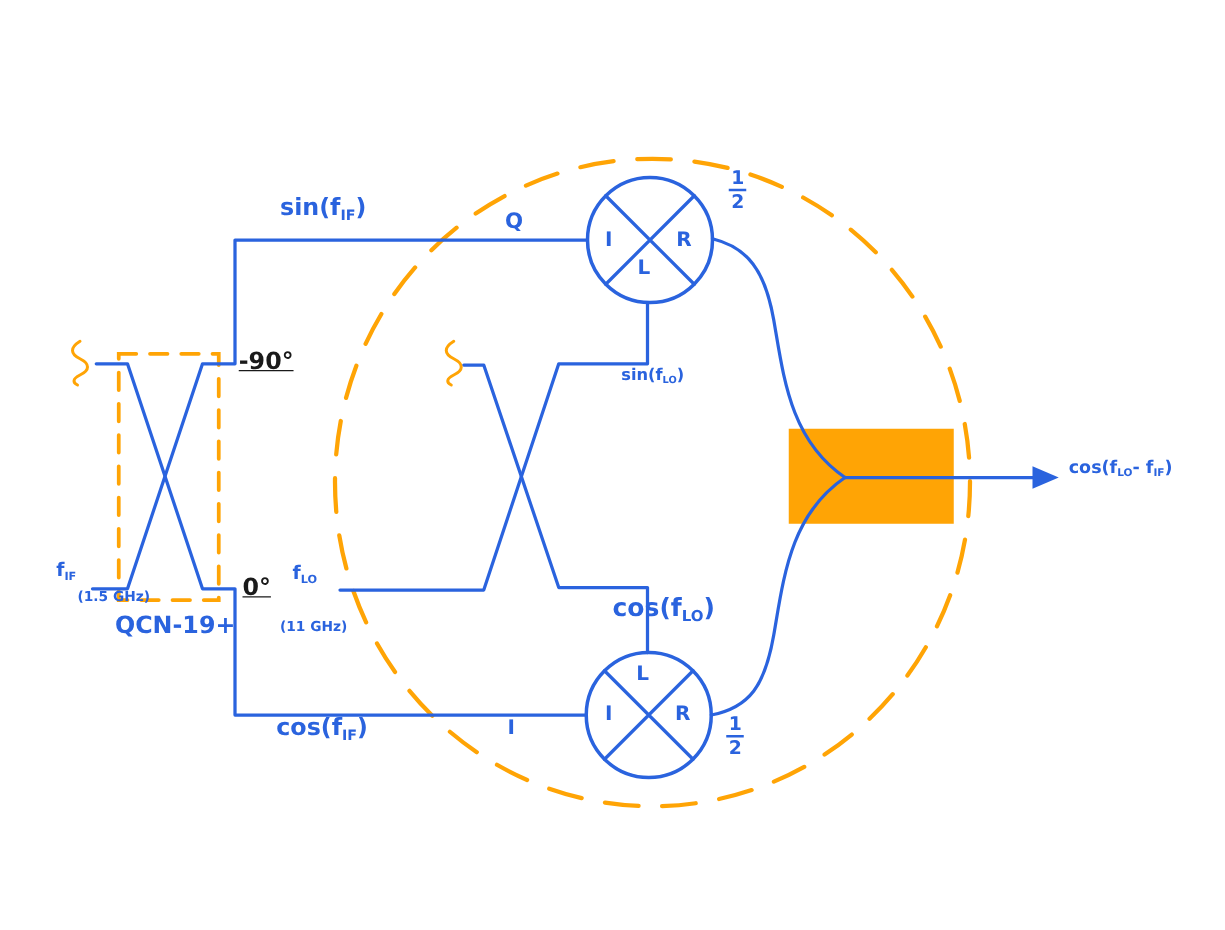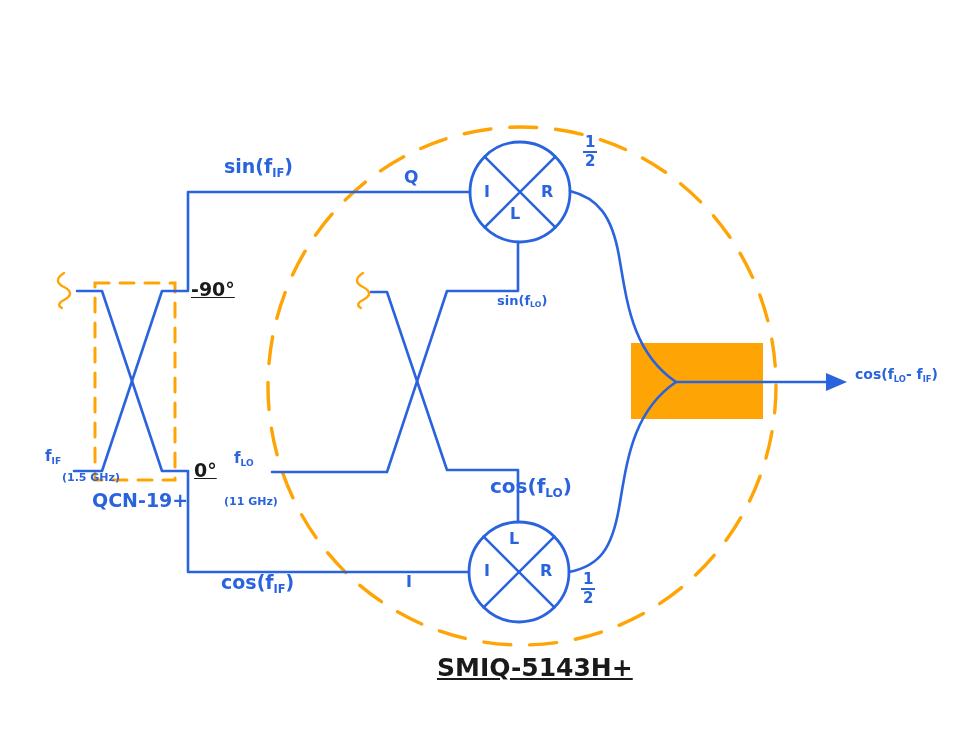--- a/index.html
+++ b/index.html
@@ -94,15 +94,14 @@
 
   <div class="formula" style="left:581px;top:571px;">
     <span class="frac">
       <span class="num">1</span>
       <span class="den">2</span>
     </span>
   </div>
 
   <div class="lbl" style="left:855px;top:367px;font-size:14px;"><span>cos(f</span><span class="s">LO</span><span>- f</span><span class="s">IF</span><span>)</span></div>
 
-  <div class="dk" style="left:437px;top:654px;font-size:25px;font-weight:bold;">SMIQ-5143H+</div>
 
 </div>
 
 </body></html>

